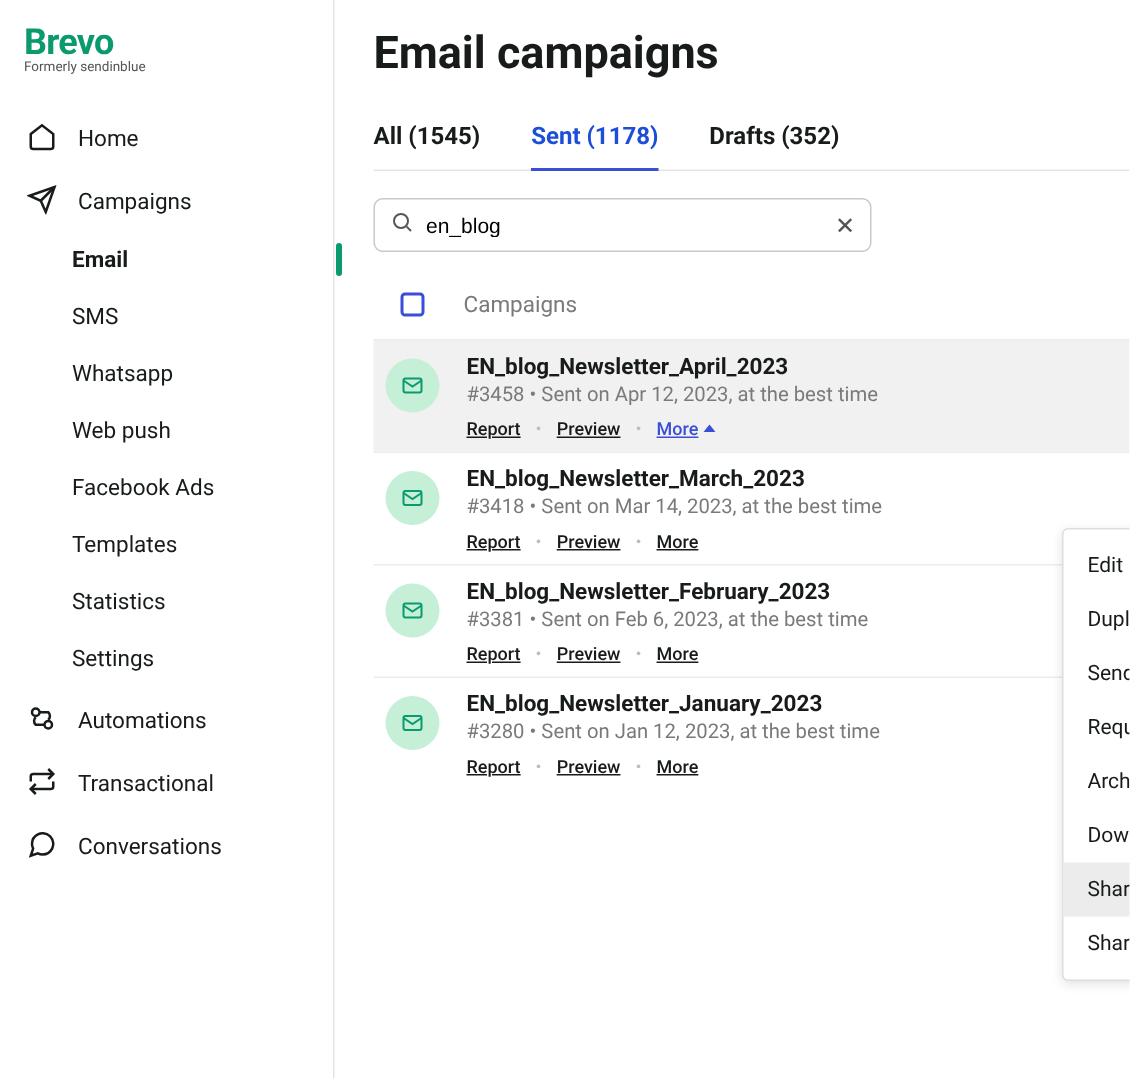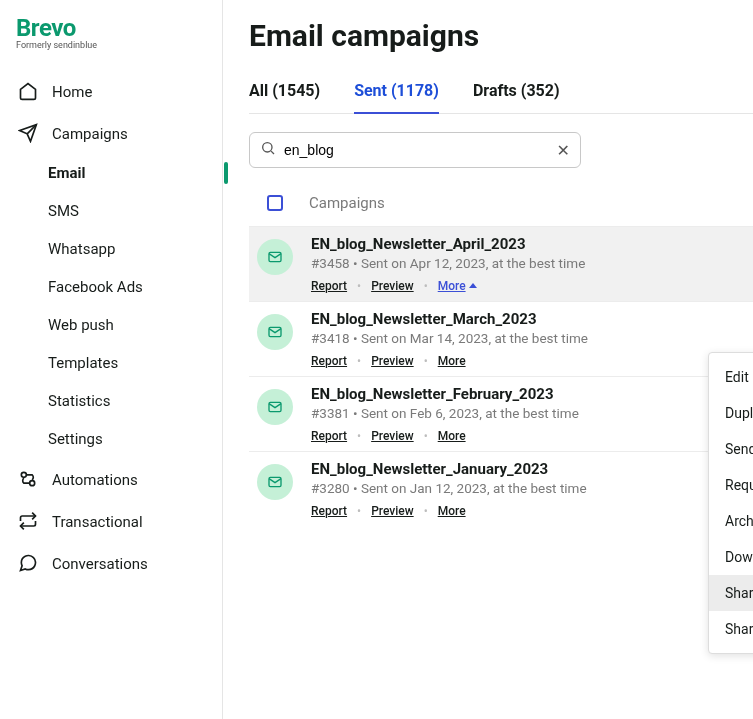--- a/index.html
+++ b/index.html
@@ -69,24 +69,24 @@
       <div class="nav-item active">
           <span>Email</span>
         </div>
       <div class="nav-item">
           <span>SMS</span>
         </div>
       <div class="nav-item">
           <span>Whatsapp</span>
         </div>
       <div class="nav-item">
+          <span>Web push</span>
+        </div>
+      <div class="nav-item">
           <span>Facebook Ads</span>
-        </div>
-      <div class="nav-item">
-          <span>Web push</span>
         </div>
       <div class="nav-item">
           <span>Templates</span>
         </div>
       <div class="nav-item">
           <span>Statistics</span>
         </div>
       <div class="nav-item">
           <span>Settings</span>
         </div>

